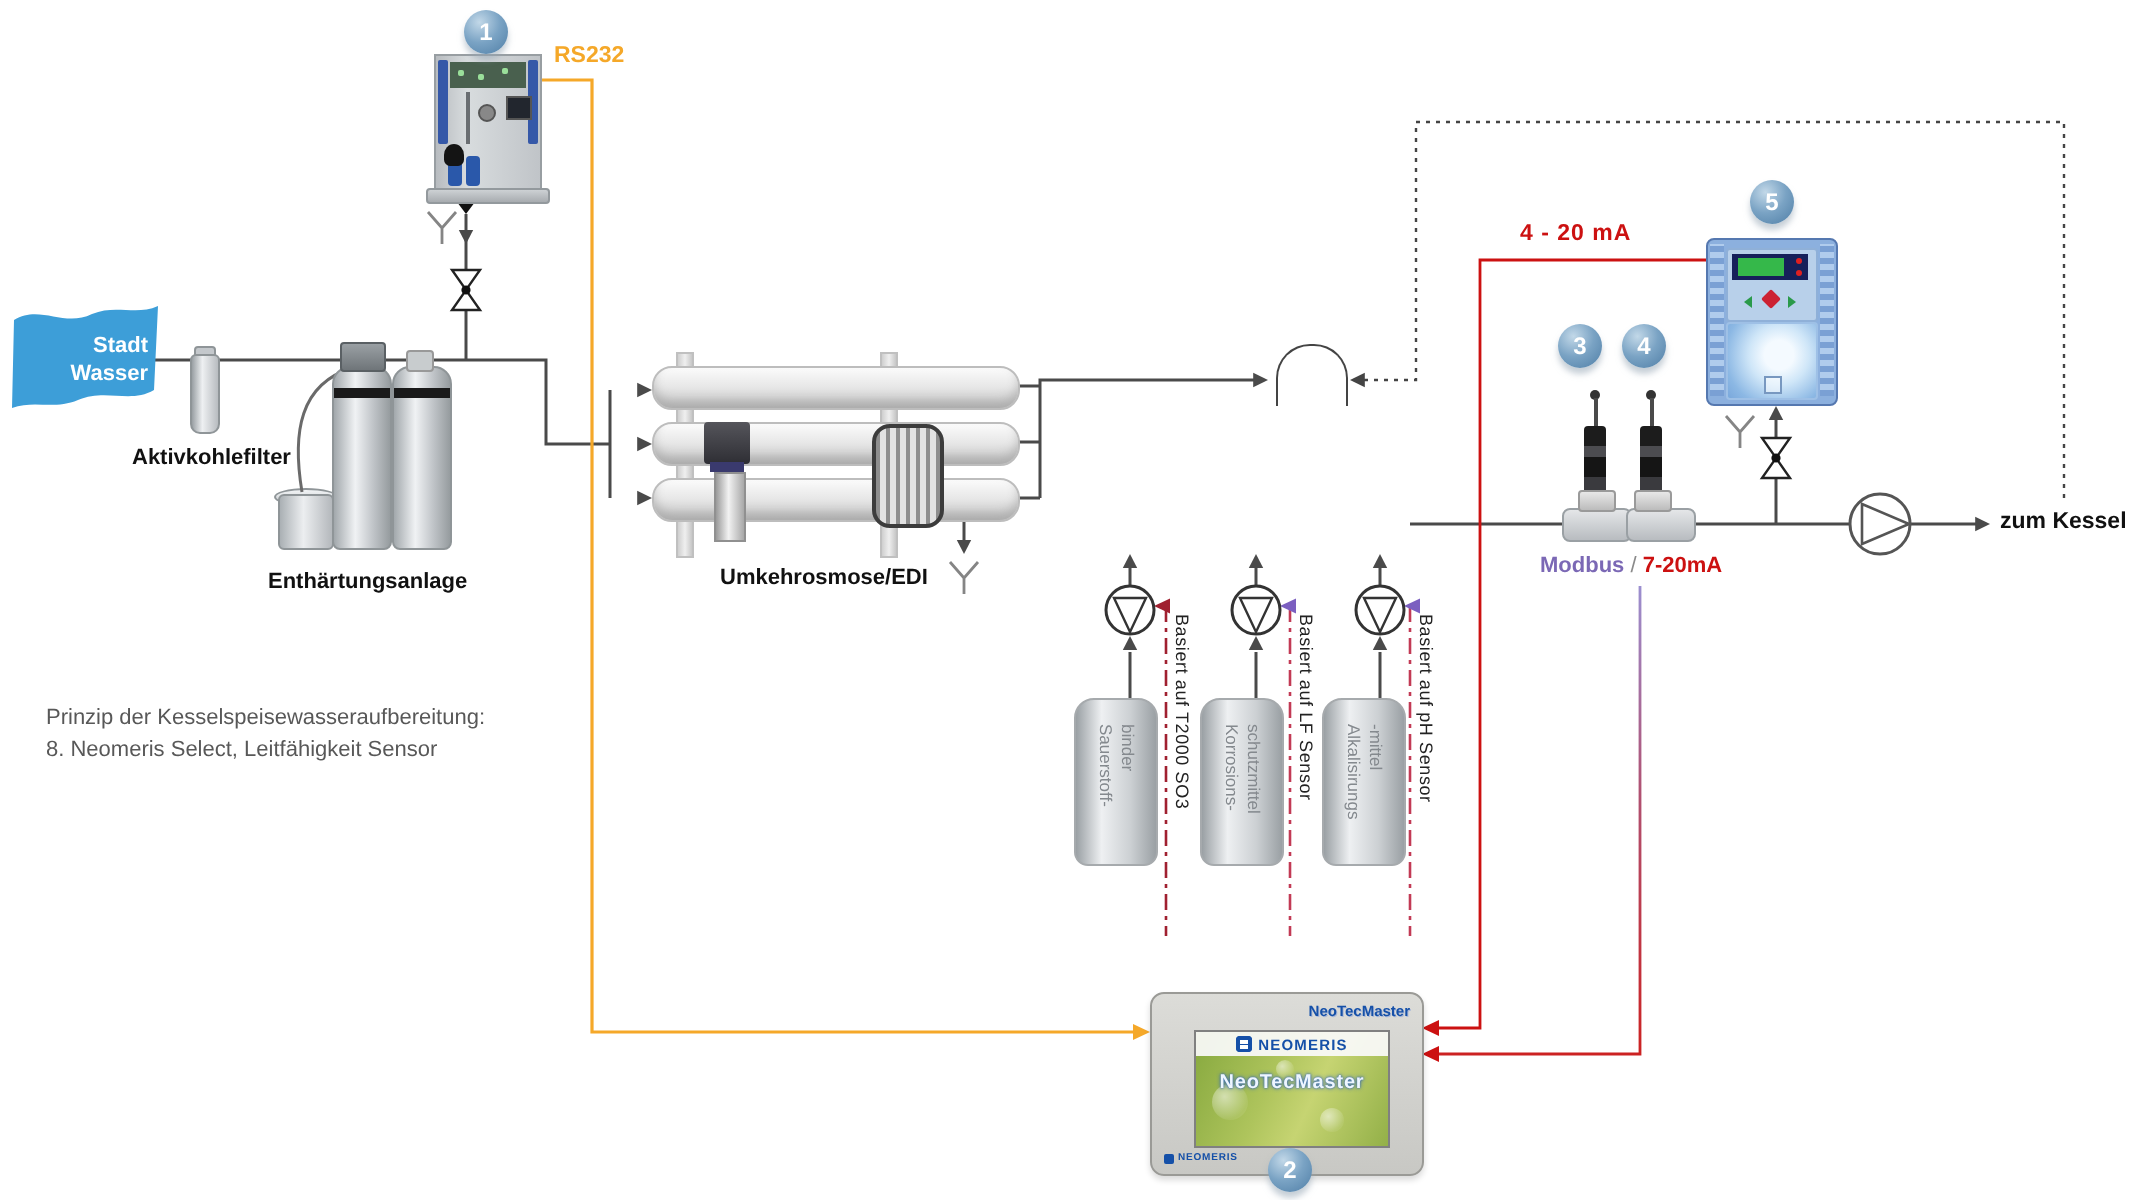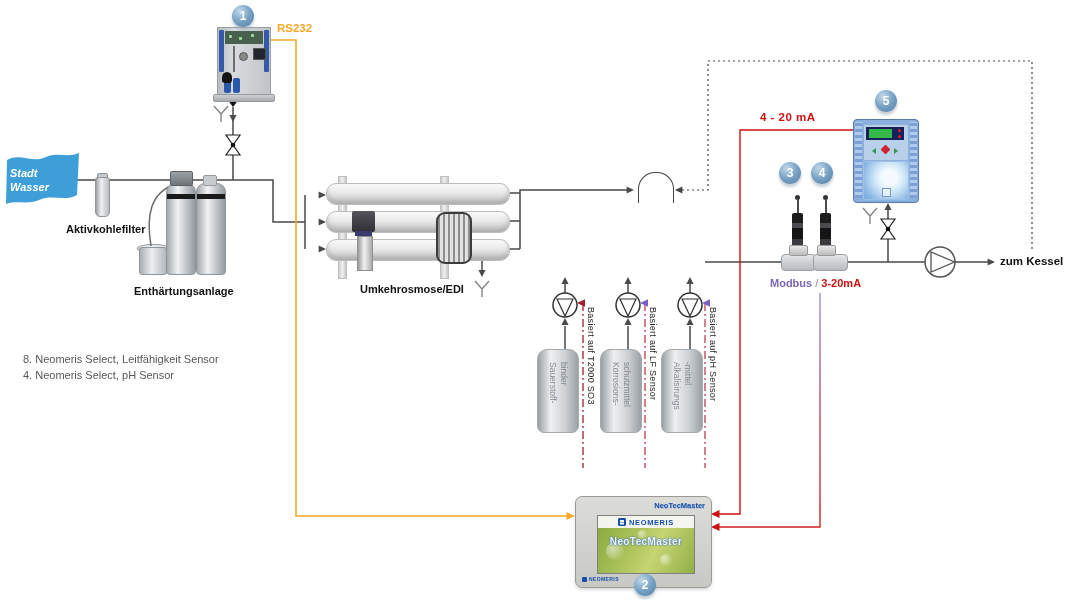--- a/index.html
+++ b/index.html
@@ -16,21 +16,21 @@
   .lbl-kessel{font-size:11.5px;}
   .modbus-lbl{position:absolute;font-weight:bold;font-size:11px;white-space:nowrap;}
   .modbus-lbl .purple{color:#7b68b5;}
   .modbus-lbl .sep{color:#8a8a8a;font-weight:normal;}
   .modbus-lbl .red{color:#cc1111;}
   .rot-lbl{position:absolute;writing-mode:vertical-lr;font-size:9px;color:#222;white-space:nowrap;letter-spacing:.3px;}
   
   .legend{position:absolute;left:23px;top:352px;font-size:11px;color:#585858;line-height:15.5px;}
   
   .flag{left:4px;top:150px;width:80px;height:60px;}
-  .flag-text{position:absolute;left:6px;top:16px;width:64px;text-align:left;color:#fff;font-weight:bold;font-size:11px;line-height:14px;font-style:italic;}
+  .flag-text{position:absolute;left:6px;top:16px;width:64px;text-align:right;color:#fff;font-weight:bold;font-size:11px;line-height:14px;}
   
   .marker{position:absolute;width:22px;height:22px;border-radius:50%;
     background:radial-gradient(circle at 35% 28%,#c2d8e8,#7aa3c4 48%,#4f7ea6);
     color:#fff;font-weight:bold;font-size:12px;display:flex;align-items:center;justify-content:center;
     box-shadow:0 3px 3px rgba(150,165,180,.55);}
   
   .cartridge{left:95px;top:177px;width:13px;height:38px;background:linear-gradient(90deg,#9aa0a4,#eef0f2 40%,#b8bcc0);border:1px solid #8f9598;border-radius:3px 3px 5px 5px;}
   .cartridge-cap{left:97px;top:173px;width:9px;height:6px;background:#c4c8cc;border:1px solid #8f9598;border-radius:2px;}
   .soft-tank{width:28px;height:90px;top:183px;background:linear-gradient(90deg,#a2a8ac,#f0f2f4 38%,#c0c4c8 70%,#969c9f);border:1px solid #8f9598;border-radius:9px 9px 4px 4px;}
   .soft-band{position:absolute;left:0;top:10px;width:100%;height:5px;background:#1a1a1a;}
@@ -327,22 +327,22 @@
 
   <div class="marker" style="left:232px;top:5px;">1</div>
   <div class="marker" style="left:634px;top:574px;">2</div>
   <div class="marker" style="left:779px;top:162px;">3</div>
   <div class="marker" style="left:811px;top:162px;">4</div>
   <div class="marker" style="left:875px;top:90px;">5</div>
 
   <div class="lbl lbl-orange" style="left:277px;top:22px;">RS232</div>
   <div class="lbl lbl-red" style="left:760px;top:111px;">4 - 20 mA</div>
   <div class="modbus-lbl" style="left:770px;top:277px;">
-    <span class="purple">Modbus</span><span class="sep"> / </span><span class="red">3-20mA</span>
+    <span class="purple">Modbus</span><span class="sep"> / </span><span class="red">7-20mA</span>
   </div>
   <div class="lbl lbl-kessel" style="left:1000px;top:255px;">zum Kessel</div>
 
   <div class="legend">
+    <div>Prinzip der Kesselspeisewasseraufbereitung:</div>
     <div>8. Neomeris Select, Leitfähigkeit Sensor</div>
-    <div>4. Neomeris Select, pH Sensor</div>
   </div>
 
 </div>
 
 </body></html>

